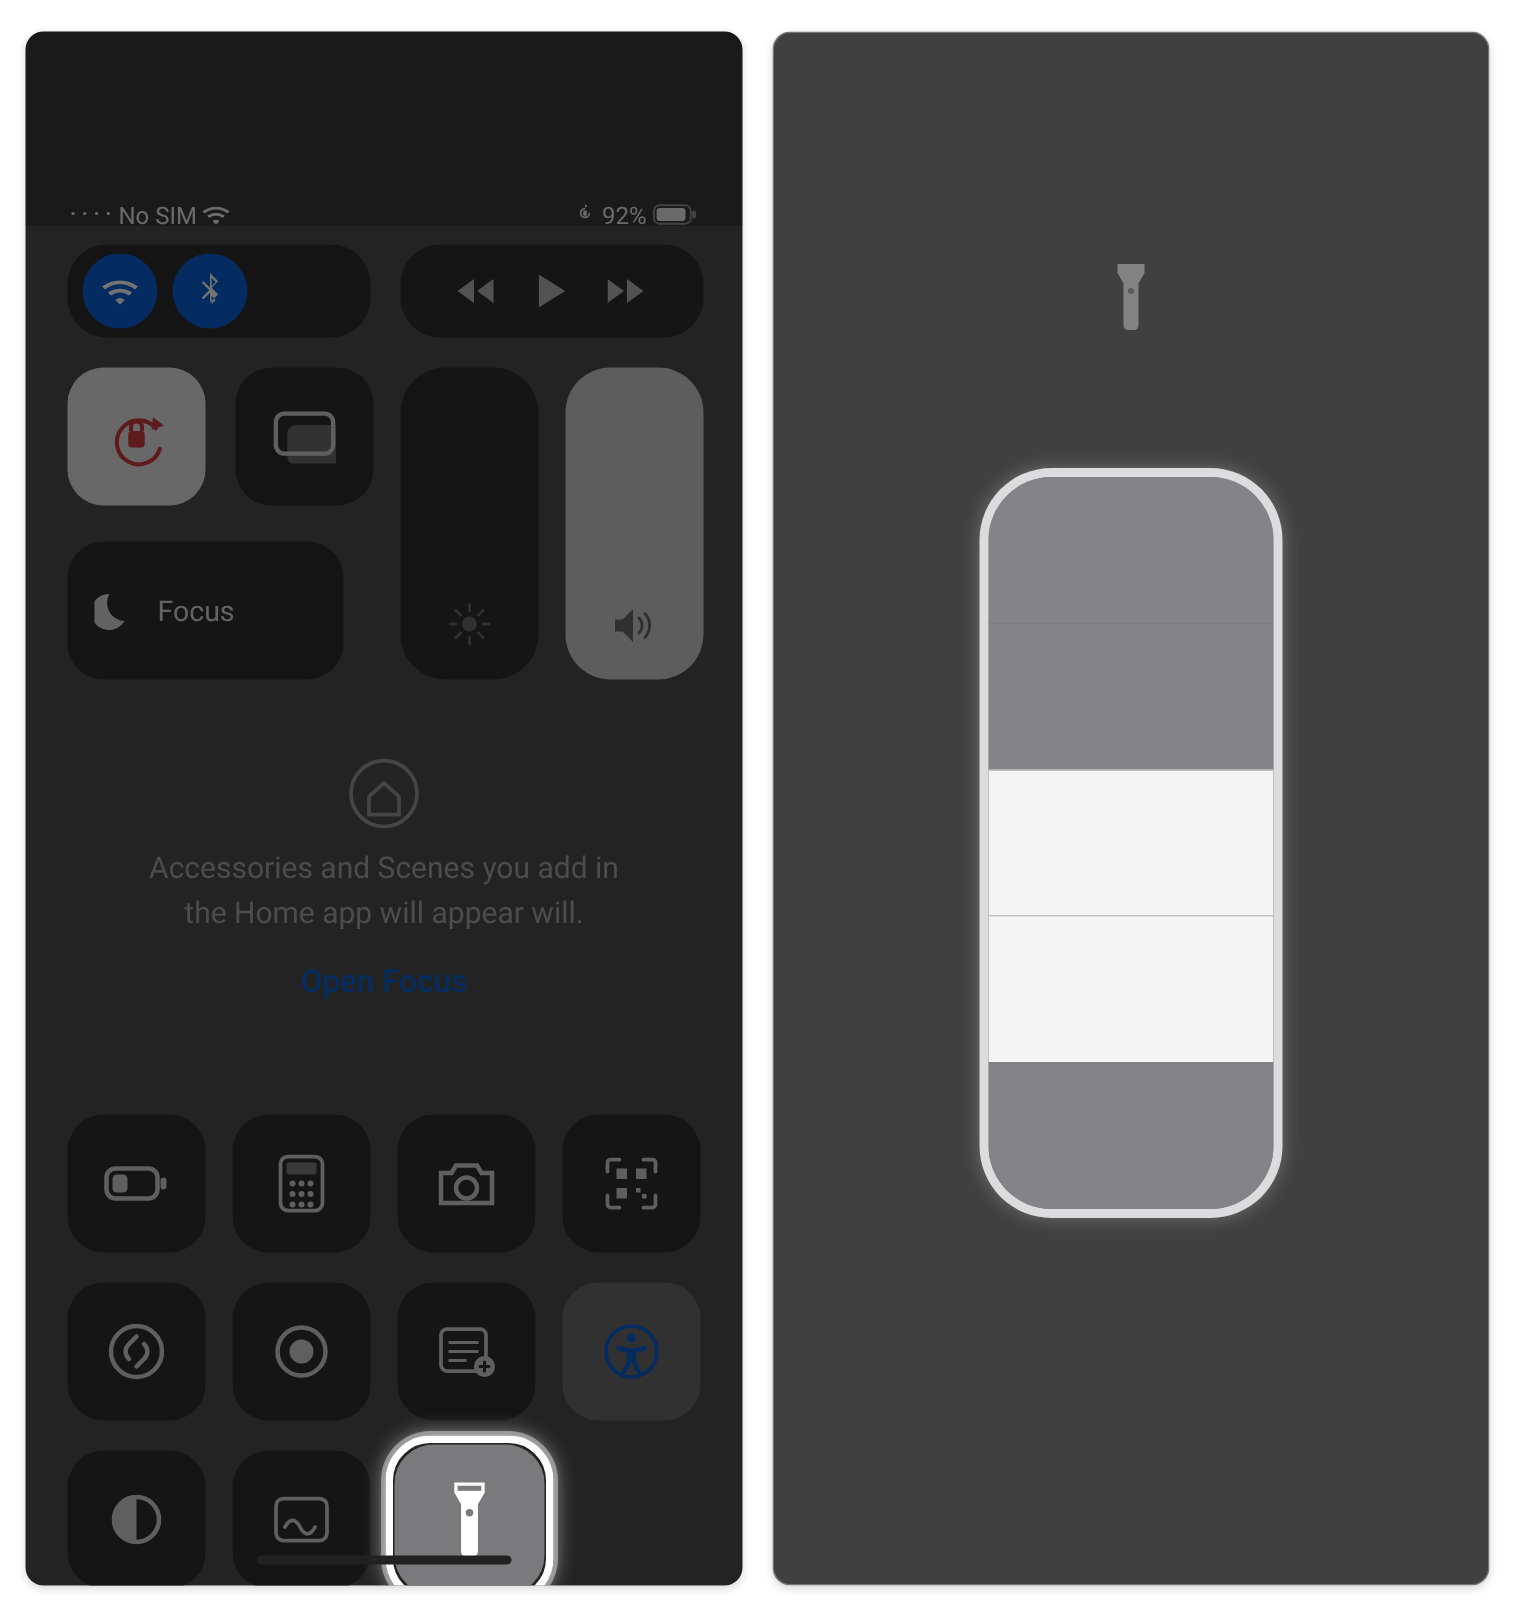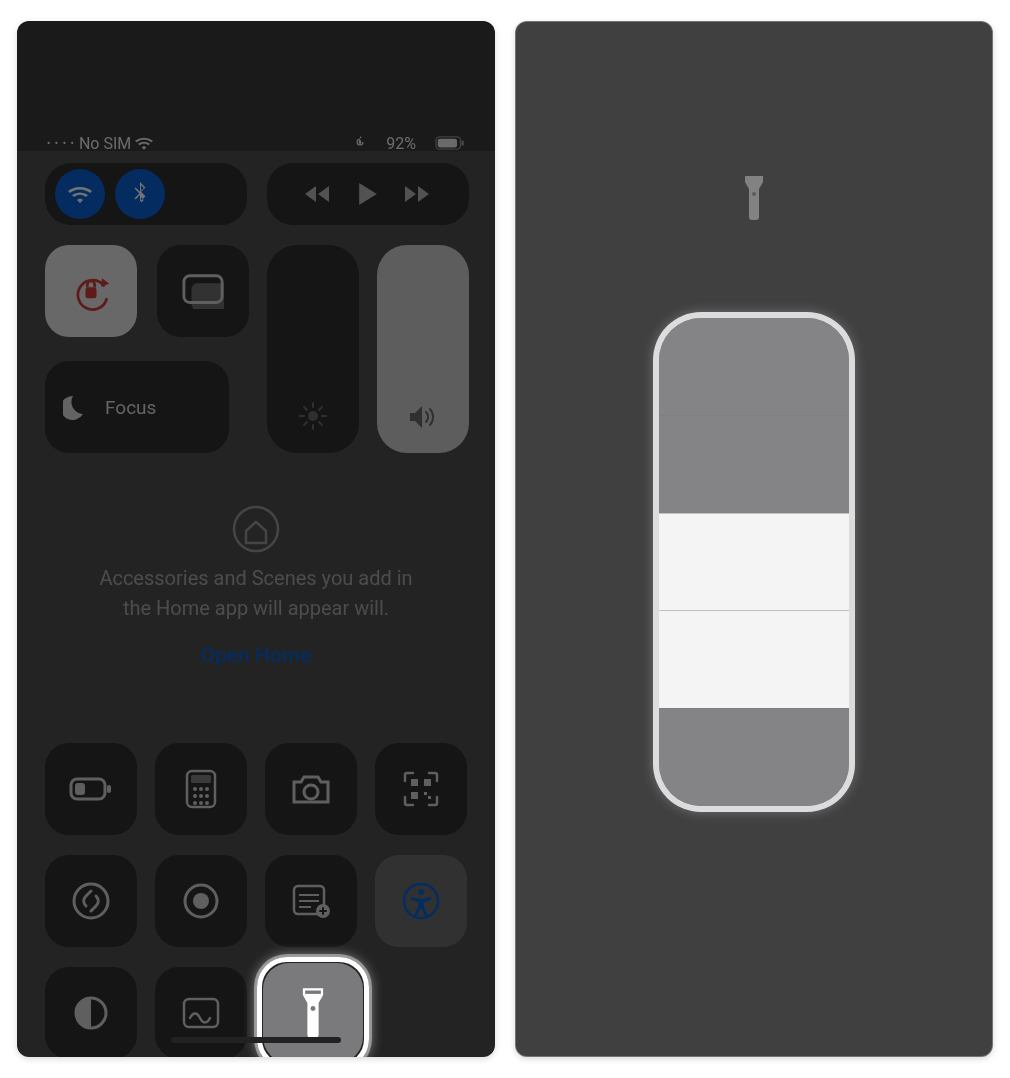--- a/index.html
+++ b/index.html
@@ -42,21 +42,21 @@
     left: 30px; right: 30px;
     height: 28px;
     display: flex;
     align-items: center;
     justify-content: space-between;
     color: #eaeaea;
     font-size: 16px;
     font-weight: 400;
   }
   .status-left { display: flex; align-items: center; gap: 4px; }
-  .status-right { display: flex; align-items: center; gap: 19px; }
+  .status-right { display: flex; align-items: center; gap: 4px; }
   .dots { letter-spacing: 1px; font-size: 10px; }
   .wifi-icon svg, .battery-icon svg, .lock-rot svg { display:block; }
 
   .cc {
     position: absolute;
     top: 142px;
     left: 28px; right: 28px;
     bottom: 10px;
   }
 
@@ -359,21 +359,21 @@
         <div class="home-icon">
           <svg width="48" height="48" viewBox="0 0 48 48">
               <circle cx="24" cy="24" r="22" fill="none" stroke="#999" stroke-width="2.5"></circle>
               <path fill="none" stroke="#999" stroke-width="2.5" d="M14 26l10-9 10 9v12H14z"></path>
             </svg>
         </div>
         <div class="home-hint">
           <div>Accessories and Scenes you add in</div>
           <div>the Home app will appear will.</div>
         </div>
-        <div class="home-link">Open Home</div>
+        <div class="home-link">Open Focus</div>
       </div>
 
       <div class="grid">
         <div class="gtile">
           <svg width="44" height="24" viewBox="0 0 44 24">
               <rect x="2" y="2" width="34" height="20" rx="6" fill="none" stroke="currentColor" stroke-width="3"></rect>
               <rect x="6" y="6" width="10" height="12" rx="3" fill="currentColor"></rect>
               <rect x="38" y="8" width="4" height="8" rx="2" fill="currentColor"></rect>
             </svg>
         </div>

